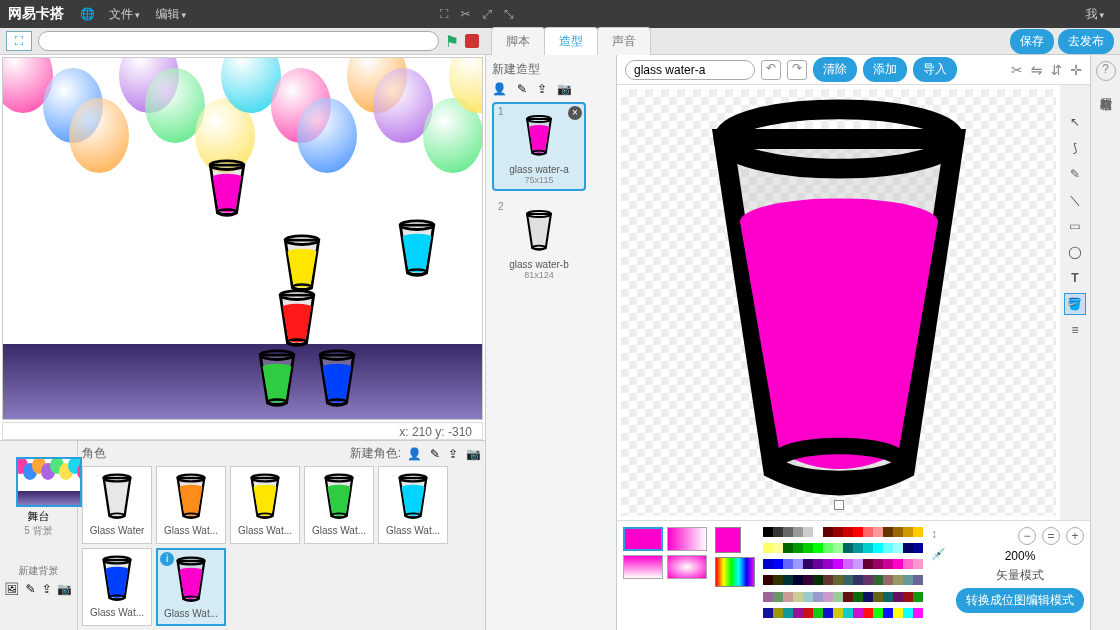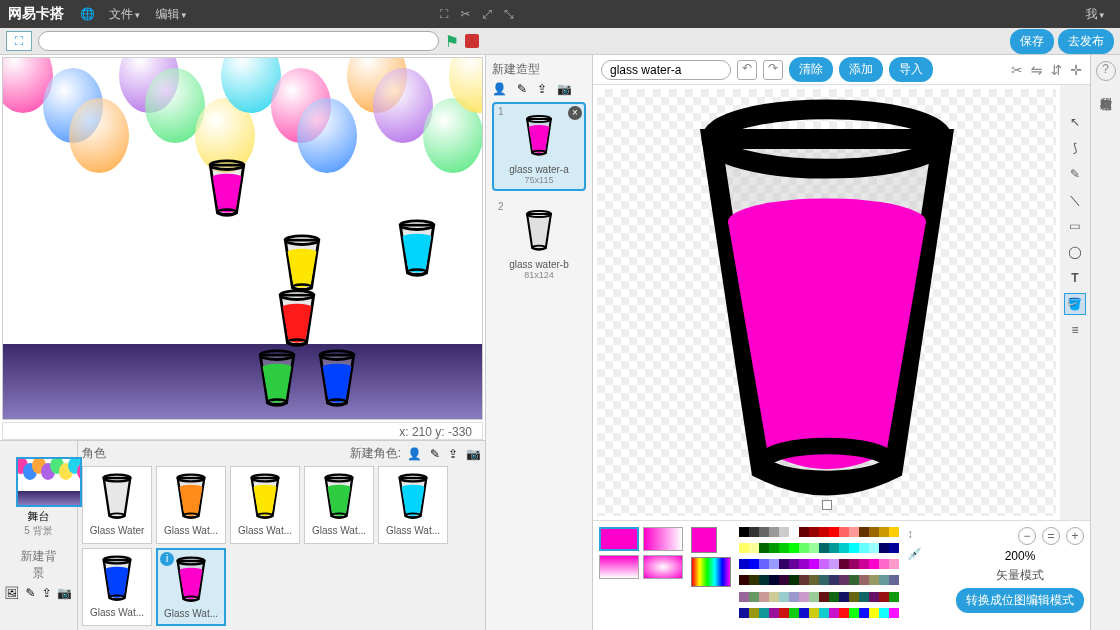--- a/index.html
+++ b/index.html
@@ -35,21 +35,21 @@
 .spritescol{flex:1;padding:4px;}
 .sprhdr{display:flex;align-items:center;margin-bottom:4px;}
 .sprhdr .lbl{color:#666;}
 .sprhdr .new{margin-left:auto;color:#666;text-align:center;}
 .sprhdr .icons{display:flex;gap:8px;margin-left:6px;}
 .sprgrid{display:flex;flex-wrap:wrap;gap:4px;}
 .sprite{width:70px;height:78px;border:1px solid #ccc;background:#fff;text-align:center;padding:2px;cursor:pointer;}
 .sprite.sel{border:2px solid #29a0dd;background:#d4ebf6;}
 .sprite .thumb{height:56px;display:flex;align-items:center;justify-content:center;}
 .sprite .nm{font-size:10px;color:#555;white-space:nowrap;overflow:hidden;text-overflow:ellipsis;}
-.midcol{width:108px;background:#f4f4f4;border-left:1px solid #ccc;border-right:1px solid #ccc;padding:6px;}
+.midcol{width:132px;background:#f4f4f4;border-left:1px solid #ccc;border-right:1px solid #ccc;padding:6px;}
 .midcol .hdr{color:#666;margin-bottom:4px;}
 .midcol .icons{display:flex;gap:10px;margin-bottom:6px;}
 .costume{width:94px;border:2px solid transparent;text-align:center;padding:4px;margin-bottom:6px;cursor:pointer;position:relative;}
 .costume.sel{border-color:#29a0dd;background:#d4ebf6;border-radius:4px;}
 .costume .num{position:absolute;left:4px;top:2px;color:#888;font-size:10px;}
 .costume .del{position:absolute;right:2px;top:2px;width:14px;height:14px;background:#555;color:#fff;border-radius:50%;font-size:10px;line-height:14px;}
 .costume .th{height:56px;display:flex;align-items:center;justify-content:center;}
 .costume .nm{font-size:10px;color:#555;}
 .costume .sz{font-size:9px;color:#888;}
 .editcol{flex:1;display:flex;flex-direction:column;background:#fff;}
@@ -94,20 +94,25 @@
   <span class="right menu-item">我</span>
 </div>
 
 <div class="row2">
   <div class="stagectrl">
     <div class="fs-icon">⛶</div>
     <input class="title-input" style="">
     <span class="flag">⚑</span>
     <span class="stop"></span>
   </div>
+  <div class="tabs">
+    <div class="tab">脚本</div>
+    <div class="tab active">造型</div>
+    <div class="tab">声音</div>
+  </div>
   <div class="right-btns">
     <button class="btn-blue">保存</button>
     <button class="btn-blue">去发布</button>
   </div>
 </div>
 <div class="ver">v452.1</div>
 
 <div class="main">
   <div class="leftcol">
     <div class="stage">
@@ -179,38 +184,38 @@
               <ellipse cx="50" cy="15" rx="35" ry="9" fill="none" stroke="#000" stroke-width="6"></ellipse>
               <ellipse cx="50" cy="40" rx="30" ry="7" fill="#0040ff"></ellipse>
               <path d="M20 40 L32 110 Q50 120 68 110 L80 40 Z" fill="#0040ff"></path>
               <ellipse cx="50" cy="113" rx="19" ry="5" fill="none" stroke="#000" stroke-width="5"></ellipse>
             </svg>
           </div>
         </div>
     </div>
     <div class="coords">
       <span>x:</span> <span>210</span>
-      <span>y:</span> <span>-330</span>
+      <span>y:</span> <span>-310</span>
     </div>
     <div class="spritepane">
       <div class="stagecol">
         <div class="stagethumb" id="stagethumb">
             <div style="position:absolute;left:-4px;top:-2px;width:14px;height:17px;background:#ff3ba7;border-radius:50%;"></div>
             <div style="position:absolute;left:5px;top:4px;width:14px;height:17px;background:#3b8cff;border-radius:50%;"></div>
             <div style="position:absolute;left:14px;top:-2px;width:14px;height:17px;background:#ffa63b;border-radius:50%;"></div>
             <div style="position:absolute;left:23px;top:4px;width:14px;height:17px;background:#ad63e6;border-radius:50%;"></div>
             <div style="position:absolute;left:32px;top:-2px;width:14px;height:17px;background:#4de67a;border-radius:50%;"></div>
             <div style="position:absolute;left:41px;top:4px;width:14px;height:17px;background:#ffe14d;border-radius:50%;"></div>
             <div style="position:absolute;left:50px;top:-2px;width:14px;height:17px;background:#22d3ee;border-radius:50%;"></div>
             <div style="position:absolute;left:59px;top:4px;width:14px;height:17px;background:#ff3ba7;border-radius:50%;"></div>
             <div style="position:absolute;bottom:0;left:0;right:0;height:14px;background:linear-gradient(#3a2a6a,#8a7abf);"></div>
           </div>
         <div style="font-size:11px;">舞台</div>
         <div style="font-size:10px;color:#888;">5 背景</div>
-        <div style="font-size:12px;color:#777;margin-top:10px;">新建背景</div>
+        <div style="font-size:10px;color:#777;margin-top:26px;">新建背景</div>
         <div style="display:flex;gap:6px;justify-content:center;margin-top:4px;">
           <span>🖼</span>
           <span>✎</span>
           <span>⇪</span>
           <span>📷</span>
         </div>
       </div>
       <div class="spritescol">
         <div class="sprhdr">
           <span class="lbl">角色</span>

